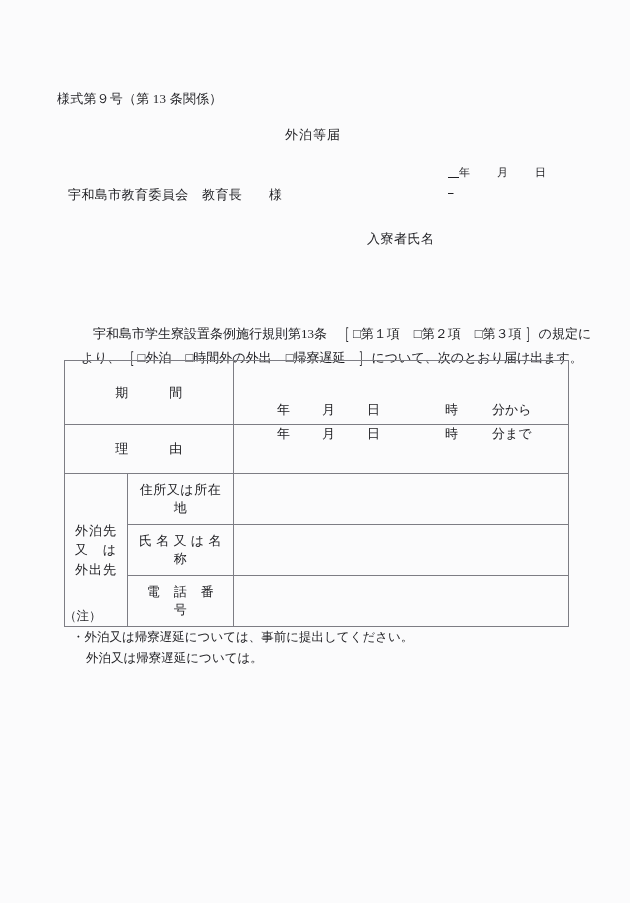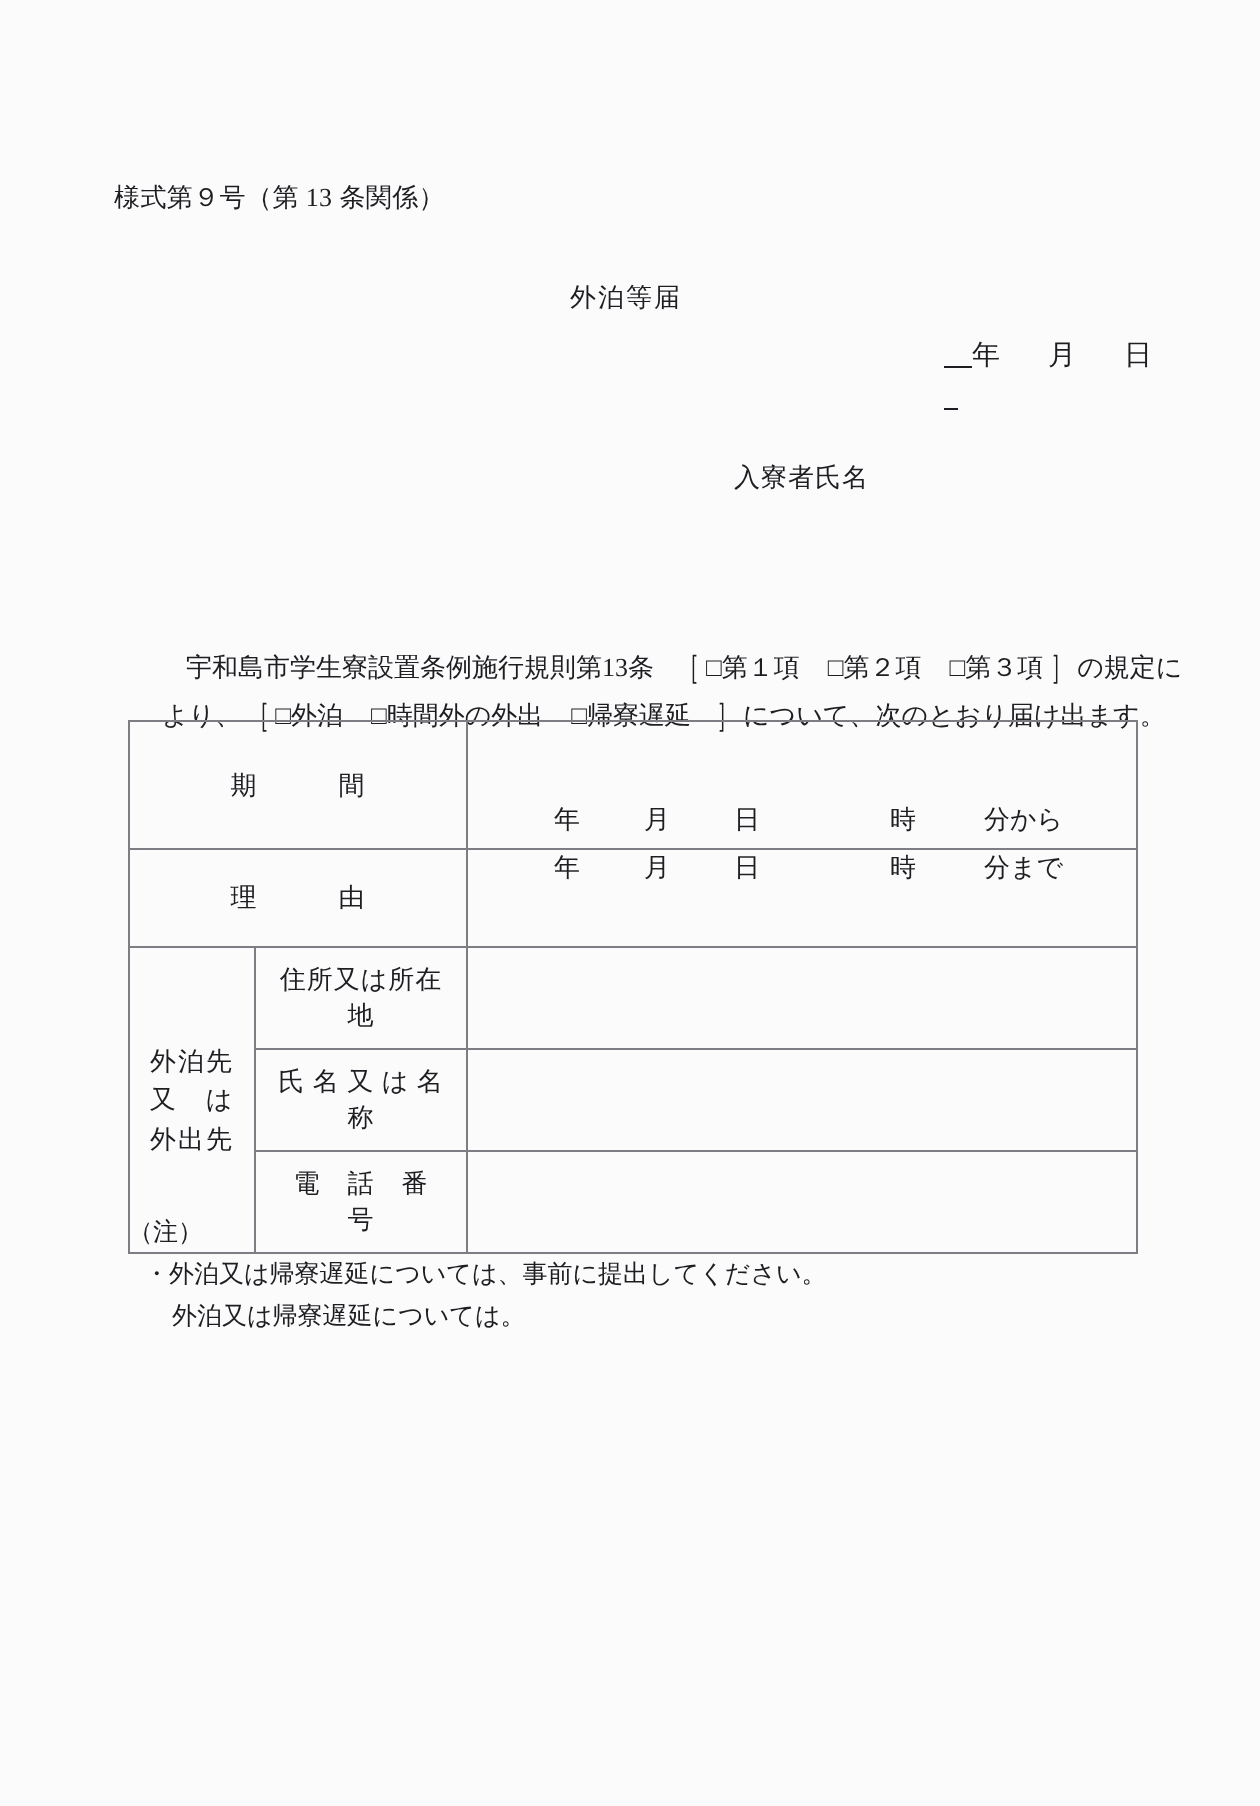--- a/index.html
+++ b/index.html
@@ -33,28 +33,28 @@
 
   
   #form-number {
     left: 57px;
     top: 62px;
     font-size: 13px;
     letter-spacing: 0.2px;
   }
   #doc-title {
     left: 285px;
-    top: 112px;
+    top: 98px;
     font-size: 13px;
     letter-spacing: 1px;
   }
   #date-line {
-    left: 472px;
+    left: 448px;
     top: 121px;
-    font-size: 14px;
+    font-size: 11px;
     text-decoration: underline;
   }
   #date-line span { display: inline-block; }
   #date-line .lbl { width: 38px; }
   #date-line .lbl:last-child { width: auto; }
 
   #addressee {
     left: 68px;
     top: 158px;
     font-size: 13px;
@@ -173,20 +173,21 @@
 <div class="page">
 
   <div class="t" id="form-number">様式第９号（第 13 条関係）</div>
 
   <div class="t" id="doc-title">外泊等届</div>
 
   <div class="t" id="date-line">
     <span class="lbl">年</span><span class="lbl">月</span><span class="lbl">日</span>
   </div>
 
+  <div class="t" id="addressee">宇和島市教育委員会　教育長　　様</div>
 
   <div class="t" id="resident-name">入寮者氏名</div>
 
 
   <div class="t" id="body-line-1">
     <span>宇和島市学生寮設置条例施行規則第13条</span><span class="sp-s"></span><span class="brk">［</span><span class="cb">□第１項</span><span class="sp-m"></span><span class="cb">□第２項</span><span class="sp-m"></span><span class="cb">□第３項</span><span class="brk">］</span><span>の規定に</span>
   </div>
 
   <div class="t" id="body-line-2">
     <span>より、</span><span class="brk">［</span><span class="cb">□外泊</span><span class="sp-m"></span><span class="cb">□時間外の外出</span><span class="sp-m"></span><span class="cb">□帰寮遅延</span><span class="sp-s"></span><span class="brk">］</span><span>について、次のとおり届け出ます。</span>

